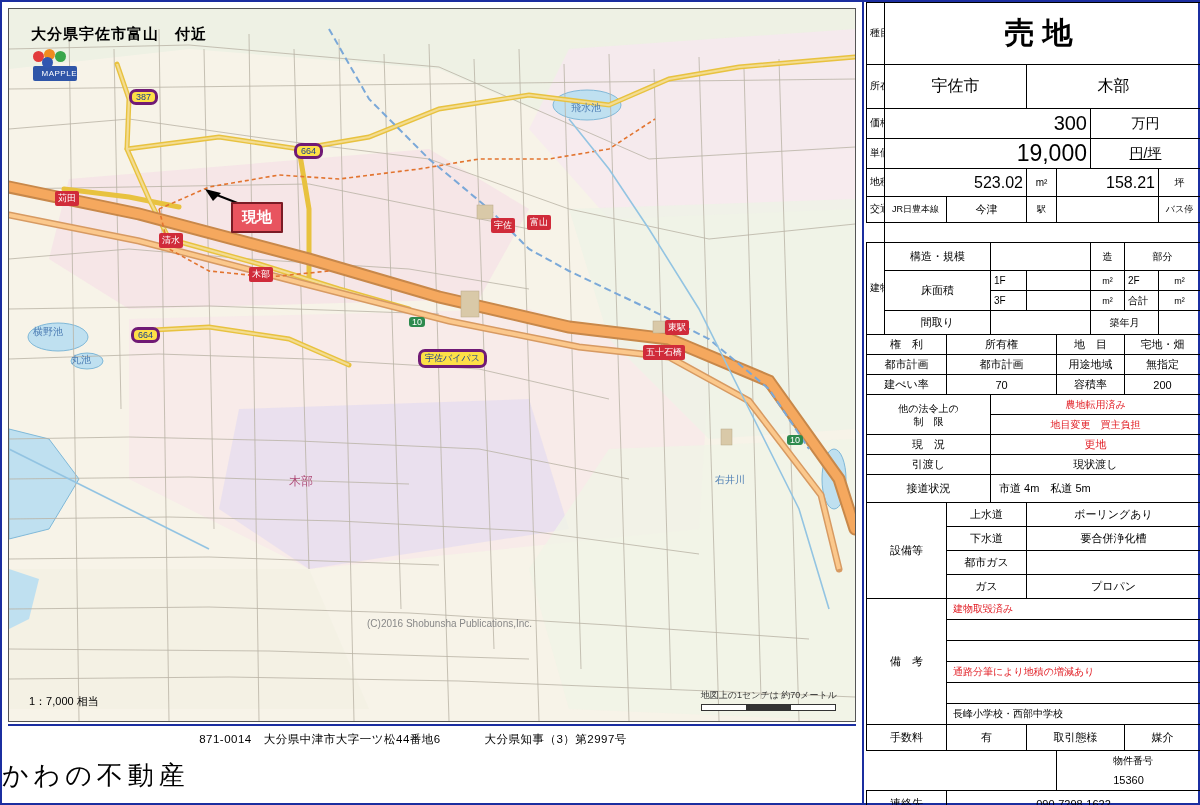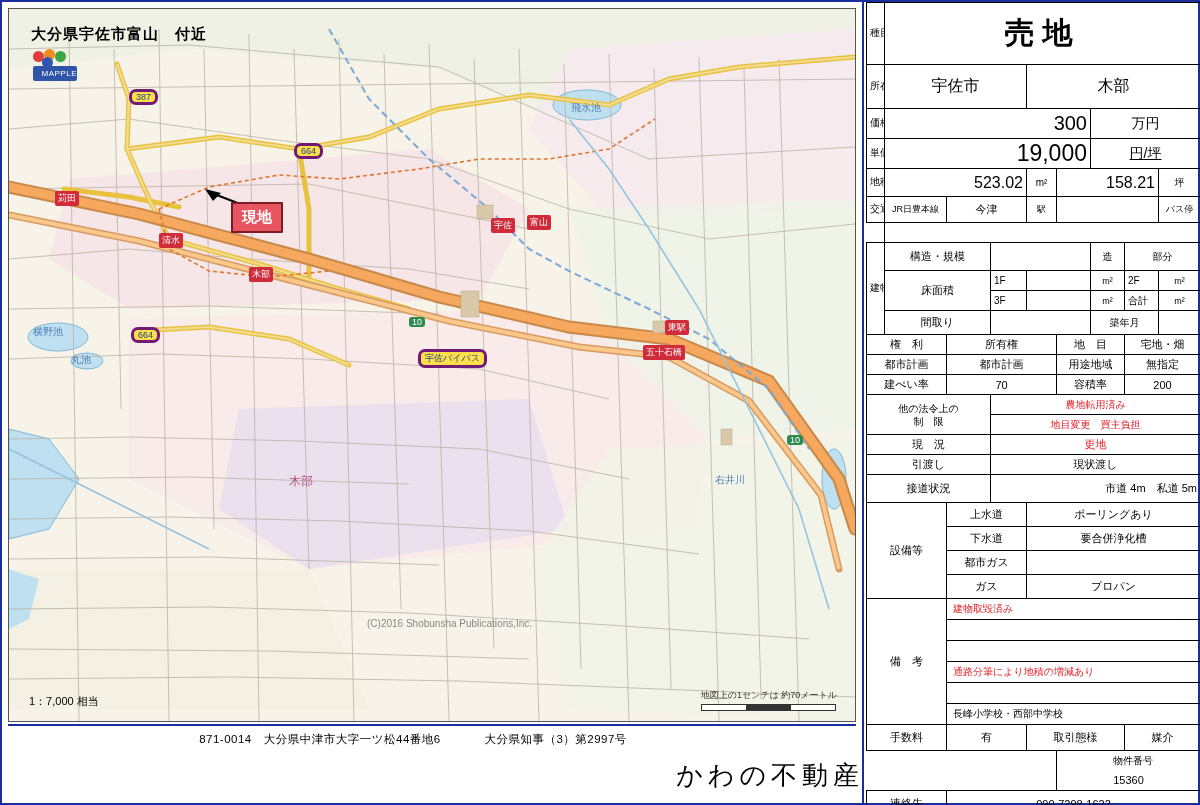--- a/index.html
+++ b/index.html
@@ -101,21 +101,21 @@
     position:absolute; left:6px; top:722px; width:848px;
     border-top:2px solid #1b2ea0;
   }
   .footer-text {
     position:absolute; top:730px; left:0; width:862px;
     text-align:center; font-size:11.5px; letter-spacing:0.5px;
   }
   .footer-text span { margin-right:40px; }
   .company {
     position:absolute; top:756px; left:0; width:862px;
-    text-align:right; font-size:26px; letter-spacing:5px;
+    text-align:left; font-size:26px; letter-spacing:5px;
   }
   
   .right {
     position:absolute; left:864px; top:0; width:334px; height:801px;
     font-size:11px;
   }
   table.spec {
     border-collapse:collapse;
     width:334px;
     table-layout:fixed;
@@ -438,21 +438,21 @@
         <td class="c red" colspan="6">更地</td>
       </tr>
 
       <tr>
         <td class="c" colspan="3">引渡し</td>
         <td class="c" colspan="6">現状渡し</td>
       </tr>
 
       <tr>
         <td class="c" colspan="3" rowspan="2" style="height:28px;">接道状況</td>
-        <td colspan="6" rowspan="2" style="padding-left:8px;text-align:right;">市道 4m　私道 5m</td>
+        <td colspan="6" rowspan="2" style="padding-left:8px;">市道 4m　私道 5m</td>
       </tr>
       <tr></tr>
 
       <tr>
         <td class="c" colspan="2" rowspan="8">設備等</td>
         <td class="c" colspan="2" rowspan="2" style="height:24px;">上水道</td>
         <td class="c" colspan="5" rowspan="2">ボーリングあり</td>
       </tr>
       <tr></tr>
       <tr>

